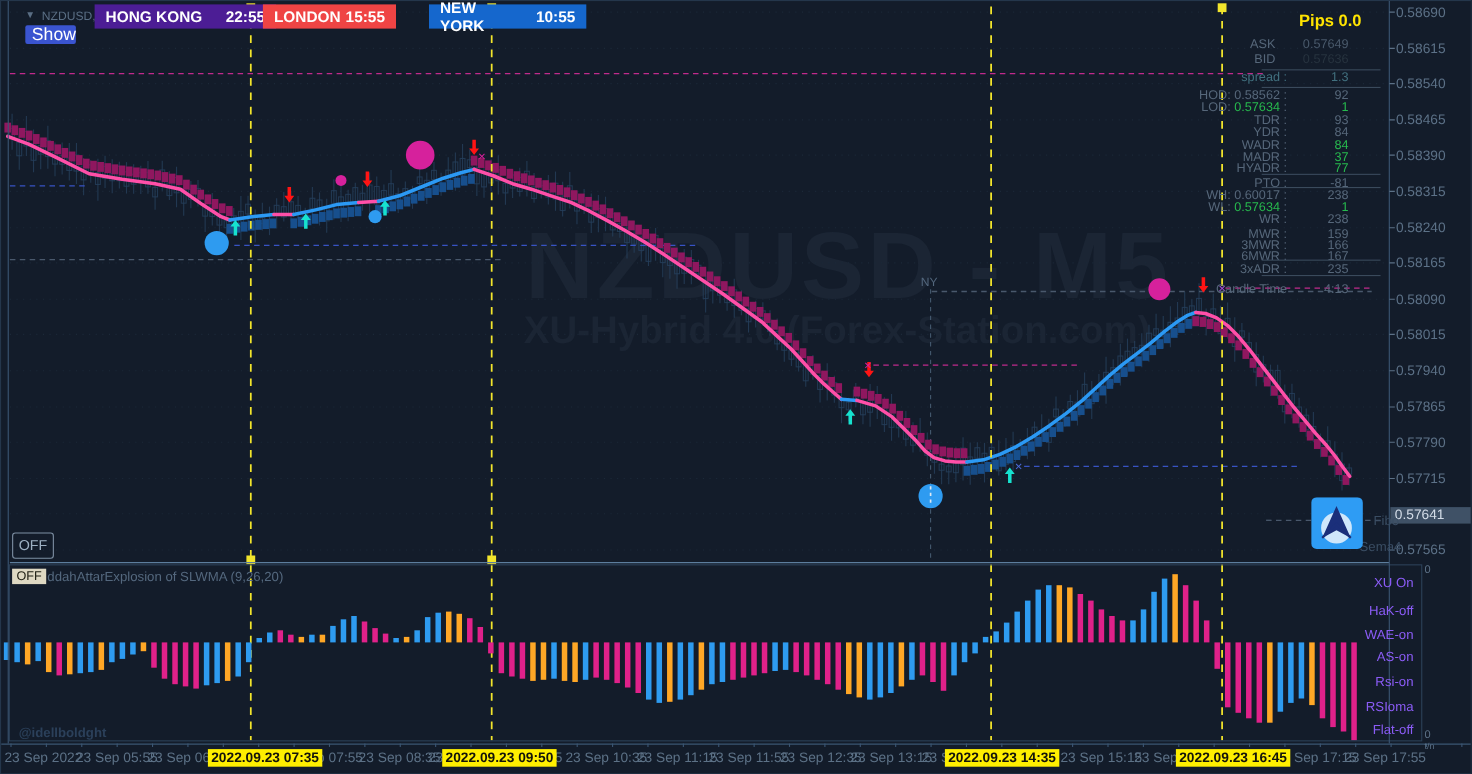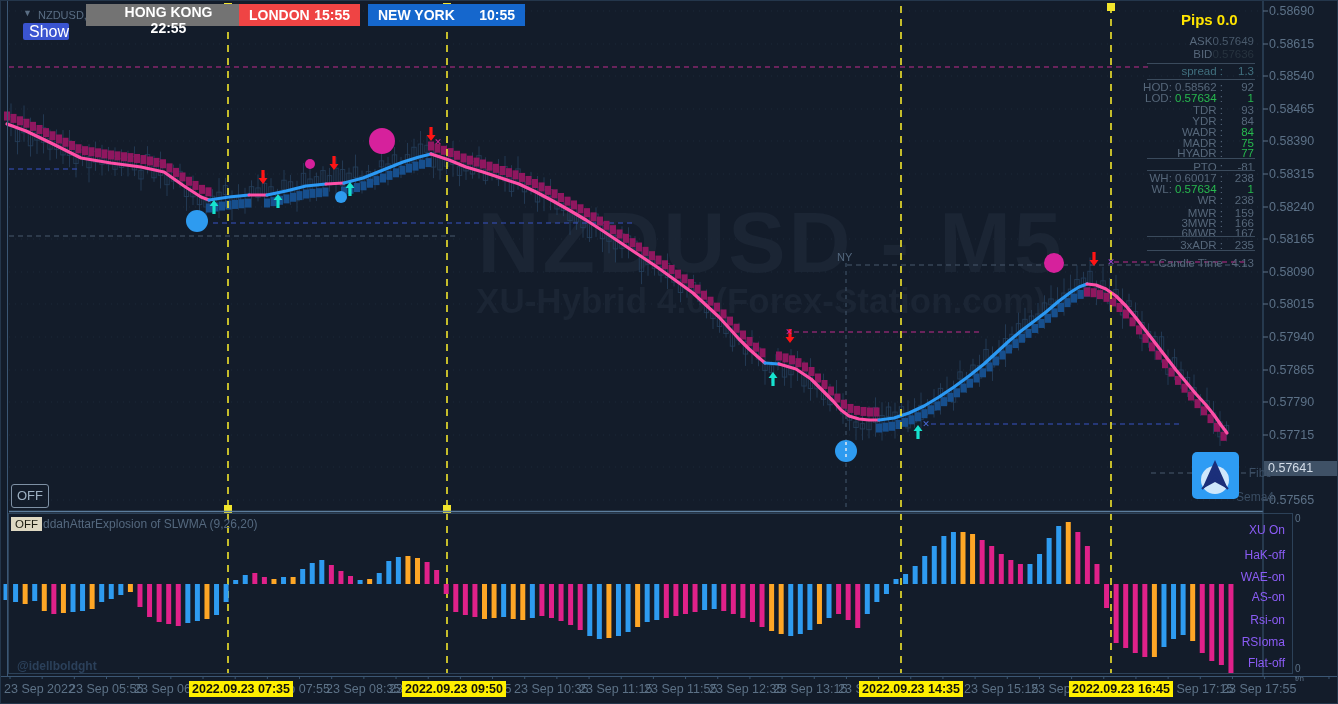--- a/index.html
+++ b/index.html
@@ -12,21 +12,21 @@
        color:#1b2534;white-space:nowrap;}
   .credit{left:16px;top:658px;font-size:12px;font-weight:bold;color:#2b405a;}
   #cv{position:absolute;left:0;top:0;}
   .sym{left:37px;top:8px;font-size:11px;color:#5a6e84;}
   .tri{left:22px;top:7px;font-size:9px;color:#5a6e84;}
   .show-btn{left:22px;top:22px;width:46px;height:17px;background:#3a54d0;color:#fff;
             font-size:16px;text-align:right;line-height:17px;border-radius:2px;}
   .session-box{top:3px;height:22px;color:#fff;font-weight:bold;font-size:14px;
                display:flex;justify-content:space-between;align-items:center;padding:0 10px;box-sizing:border-box;}
   .pips{left:1180px;top:10px;width:130px;text-align:left;font-size:15px;font-weight:bold;color:#ffe400;}
-  .qrow{left:1060px;width:193px;display:flex;justify-content:flex-end;font-size:11.5px;color:#56677a;white-space:nowrap;}
+  .qrow{left:1032px;width:193px;display:flex;justify-content:flex-end;font-size:11.5px;color:#56677a;white-space:nowrap;gap:25px;}
   .qrow .lab{flex:1;text-align:right;}
   .qrow .val{min-width:31px;text-align:right;}
   .qsep{left:1146px;width:108px;height:0;border-top:1px solid #3a4a5c;}
   .g{color:#27b94e;}
   .dim{color:#49596b;}
   .dark{color:#27333f;}
   .teal{color:#41707f;}
   .ptick{left:1268px;font-size:12.5px;color:#5c7187;white-space:nowrap;}
   .pbox{left:1263px;width:72px;height:15px;background:#3f5166;color:#d4dde8;font-size:12.5px;
         line-height:15px;padding-left:4px;}
@@ -873,29 +873,29 @@
       <line x1="1231.46" y1="675" x2="1231.46" y2="678" stroke="#3b5673"></line>
       <line x1="1263.63" y1="675" x2="1263.63" y2="678" stroke="#3b5673"></line>
       <line x1="1295.8000000000002" y1="675" x2="1295.8000000000002" y2="678" stroke="#3b5673"></line>
       <line x1="1327.9700000000003" y1="675" x2="1327.9700000000003" y2="678" stroke="#3b5673"></line>
     </svg>
 
   <div class="abs tri">▼</div>
   <div class="abs sym">NZDUSD,M5</div>
   <div class="abs show-btn">Show</div>
 
-  <div class="abs session-box" style="left: 85px; width: 165px; background: #737373; flex-direction: column;">
+  <div class="abs session-box" style="left: 85px; width: 165px; background: #4c1d95;">
     <span>HONG KONG</span>
     <span>22:55</span>
   </div>
   <div class="abs session-box" style="left: 238px; width: 121px; background: #ef4444;">
     <span>LONDON</span>
     <span>15:55</span>
   </div>
-  <div class="abs session-box" style="left: 367px; width: 157px; background: rgb(21, 103, 205); gap: 12px;">
+  <div class="abs session-box" style="left: 389px; width: 143px; background: rgb(21, 103, 205); gap: 12px;">
     <span>NEW YORK</span>
     <span>10:55</span>
   </div>
 
   <div class="abs pips">Pips 0.0</div>
 
   <div id="qpanel">
       <div class="abs qrow" style="top: 34px;">
         <span class="lab"><span class="">ASK</span></span>
         <span class="val dim">0.57649</span>
@@ -923,21 +923,21 @@
       <div class="abs qrow" style="top: 114px;">
         <span class="lab"><span class="">YDR :</span></span>
         <span class="val ">84</span>
       </div>
       <div class="abs qrow" style="top: 125px;">
         <span class="lab"><span class="">WADR :</span></span>
         <span class="val g">84</span>
       </div>
       <div class="abs qrow" style="top: 136px;">
         <span class="lab"><span class="">MADR :</span></span>
-        <span class="val g">75</span>
+        <span class="val g">37</span>
       </div>
       <div class="abs qrow" style="top: 146px;">
         <span class="lab"><span class="">HYADR :</span></span>
         <span class="val g">77</span>
       </div>
       <div class="abs qrow" style="top: 160px;">
         <span class="lab"><span class="">PTO :</span></span>
         <span class="val ">-81</span>
       </div>
       <div class="abs qrow" style="top: 171px;">

